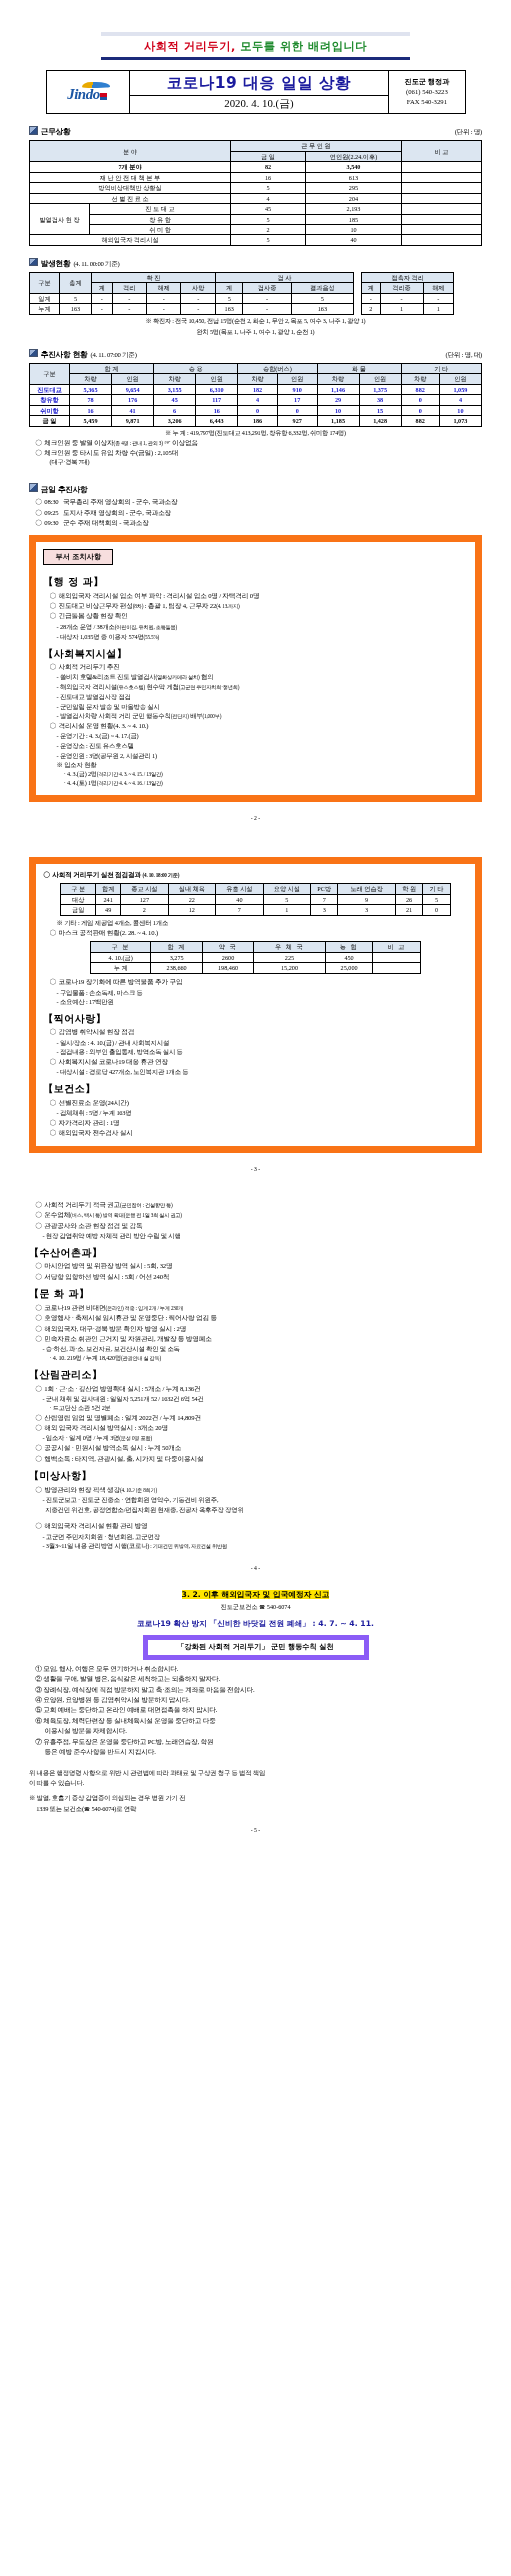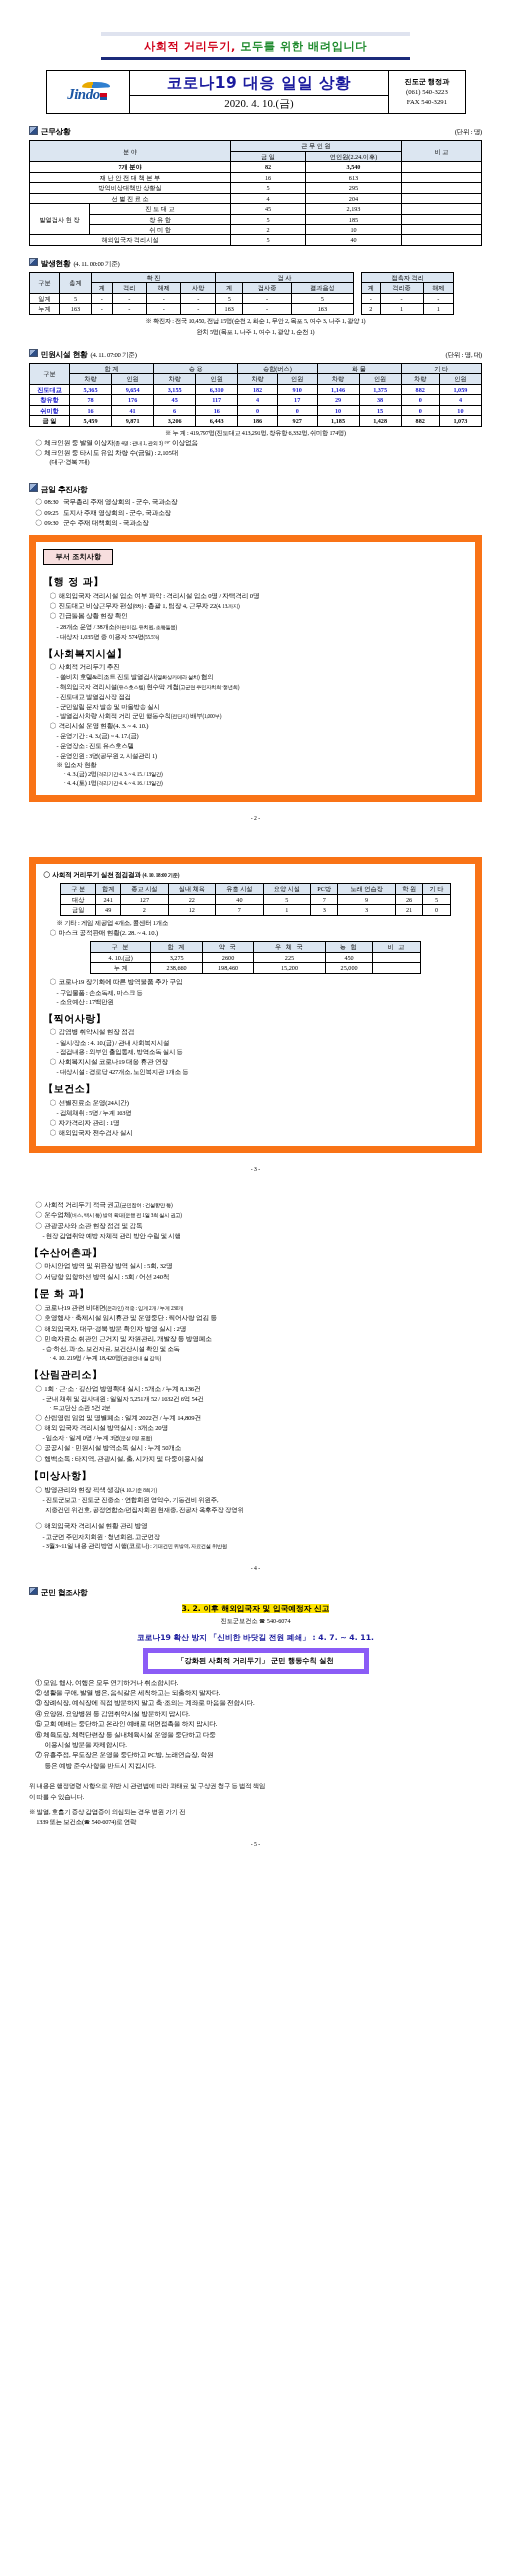--- a/index.html
+++ b/index.html
@@ -304,21 +304,21 @@
           </table>
       </div>
 
       <div class="note ctr">※ 확진자 : 전국 10,450, 전남 15명(순천 2, 화순 1, 무안 2, 목포 5, 여수 3, 나주 1, 광양 1)</div>
       <div class="note ctr">완치 5명(목포 1, 나주 1, 여수 1, 광양 1, 순천 1)</div>
     </div>
 
     <div class="sec">
       <div class="sec-h">
         <span class="sqico"></span>
-        <span class="sec-title">민원시설 현황</span>
+        <span class="sec-title">추진사항 현황</span>
         <span class="sec-sub">(4. 11. 07:00 기준)</span>
         <span style="flex:1"></span>
         <span class="sec-sub">(단위 : 명, 대)</span>
       </div>
 
       <table class="dt" style="width:100%;margin-top:3.1px;">
         <tbody>
             <tr>
           <th rowspan="2" style="width:37px;">구분</th>
           <th colspan="2">합    계</th>
@@ -595,24 +595,20 @@
 
       <div class="li" style="margin-top:7.2px;"><span class="b">〇</span><span>해외입국자 격리시설 현황 관리 방영</span></div>
       <div class="li2">- <span>고군면 주민자치회원 · 청년회원, 고군면장</span></div>
       <div class="li2">- <span>3월3~11일 내용 관리방영 시행(코로나)</span><span class="sm"> : 기대건민 위방역, 자료건설 위반원</span></div>
     </div>
 
     <div class="pgnum">- 4 -</div>
     <div class="pagebreak" style="height:13.4px;"></div>
 
     <div class="sec" style="margin-top:2.1px;">
-      <div class="sec-h">
-        <span class="sqico"></span>
-        <span class="sec-title">군민 협조사항</span>
-      </div>
 
       <div class="hl-title" style="margin-top:6.2px;">
         <span class="hl">3. 2. 이후 해외입국자 및 입국예정자 신고</span>
       </div>
       <div class="center" style="font-size:6.2px;">진도군보건소 ☎ 540-6074</div>
 
       <div class="hl-title hl-blue" style="margin-top:7.2px;">
         <span>코로나19 확산 방지 「신비한 바닷길 전원 폐쇄」</span>
         <span>: 4. 7. ~ 4. 11.</span>
       </div>

